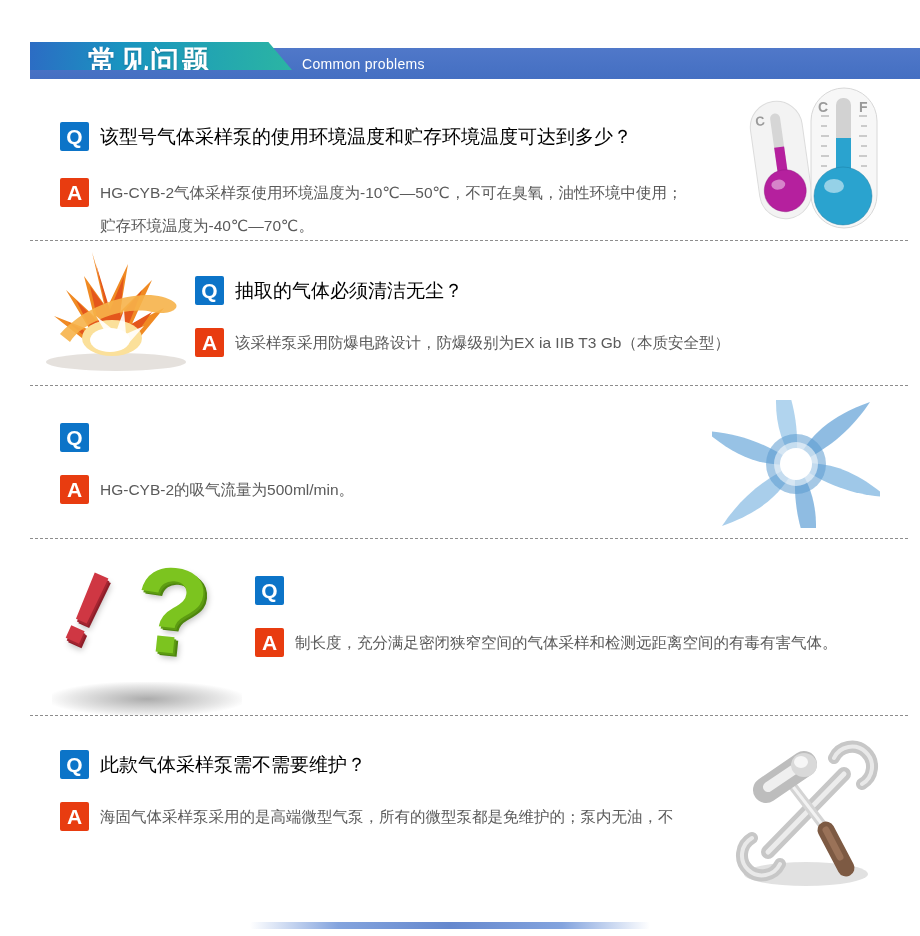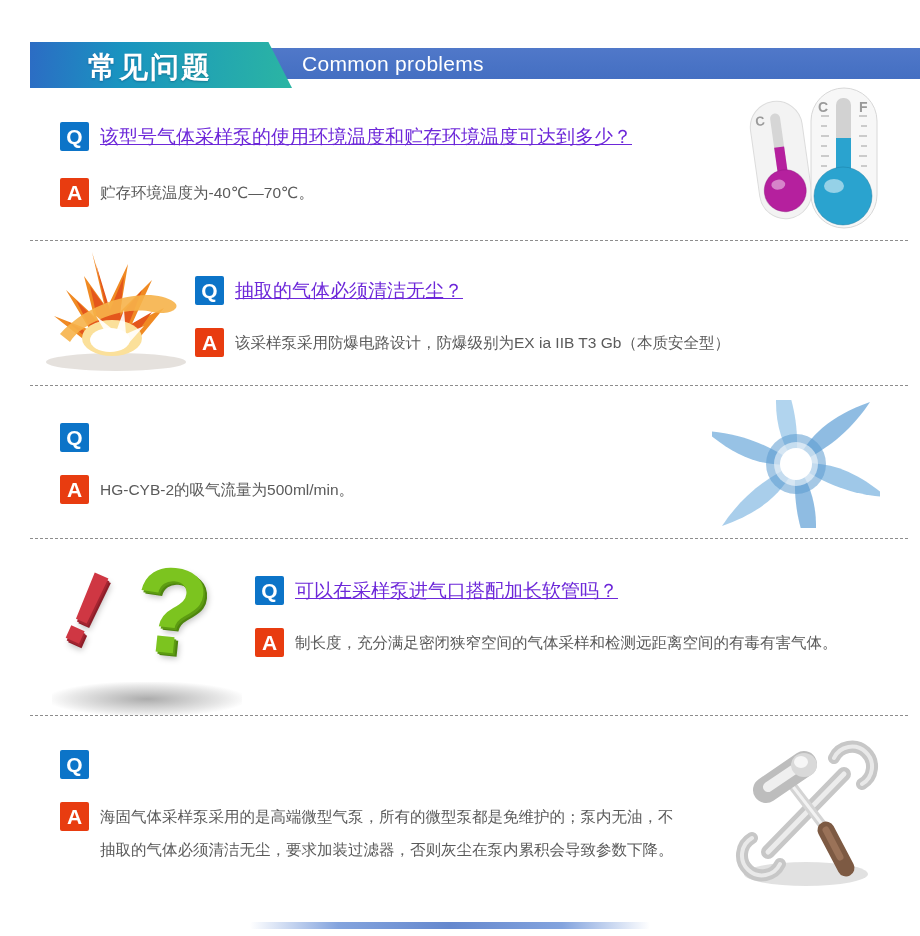--- a/index.html
+++ b/index.html
@@ -3,36 +3,36 @@
 <meta charset="utf-8">
 <style>
   html,body{margin:0;padding:0;background:#ffffff;}
   #page{position:relative;width:920px;height:936px;background:#ffffff;overflow:hidden;
         font-family:"Liberation Sans","DejaVu Sans",sans-serif;}
 
   
   .header-bar{position:absolute;left:30px;top:48px;width:890px;height:31px;
               background:linear-gradient(180deg,#5078c9 0%,#446fc2 100%);
               display:flex;align-items:center;}
-  .header-en{margin-left:272px;color:#ffffff;font-size:21px;letter-spacing:.3px;}
-  .header-ribbon{position:absolute;left:30px;top:42px;width:262px;height:46px;
+  .header-en{margin-left:272px;color:#ffffff;font-size:14px;letter-spacing:.3px;}
+  .header-ribbon{position:absolute;left:30px;top:42px;width:262px;height:28px;
               background:linear-gradient(95deg,#2c6cc4 0%,#1994c0 35%,#2bb5a3 100%);
               clip-path:polygon(0 0,91% 0,100% 100%,0 100%);
-              display:flex;align-items:flex-end;}
+              display:flex;align-items:flex-start;}
   .header-cn{margin-left:58px;color:#ffffff;font-size:29px;font-weight:bold;
               letter-spacing:2px;text-shadow:0 1px 2px rgba(0,40,90,.35);}
 
   
   .badge{width:29px;height:29px;border-radius:2px;flex:0 0 29px;
          display:flex;align-items:center;justify-content:center;
          color:#fff;font-weight:bold;font-size:21px;line-height:1;}
   .badge.q{background:#0c74c8;}
   .badge.a{background:#e83c10;}
   .qrow{position:absolute;display:flex;align-items:center;gap:11px;}
-  .qtext{color:#6d28d9;font-size:19px;white-space:nowrap;text-decoration:underline;}
+  .qtext{color:#000000;font-size:19px;white-space:nowrap;}
   .arow{position:absolute;display:flex;align-items:flex-start;gap:11px;}
   .atext{color:#5a5a5a;font-size:15.5px;line-height:33px;margin-top:-2px;}
   .atext div{white-space:nowrap;}
 
   .sep{position:absolute;left:30px;width:878px;height:0;
        border-top:1.6px dashed #8d8d8d;}
 
   .icon-box{position:absolute;}
 
   
@@ -60,20 +60,21 @@
     <span class="header-cn">常见问题</span>
   </div>
 
   <div class="qrow" style="left:60px;top:122px;">
     <span class="badge q">Q</span>
     <span class="qtext">该型号气体采样泵的使用环境温度和贮存环境温度可达到多少？</span>
   </div>
   <div class="arow" style="left:60px;top:178px;">
     <span class="badge a">A</span>
     <div class="atext">
+      <div>HG-CYB-2气体采样泵使用环境温度为-10℃—50℃，不可在臭氧，油性环境中使用；</div>
       <div>贮存环境温度为-40℃—70℃。</div>
     </div>
   </div>
 
   <div class="icon-box" style="left:733px;top:86px;width:175px;height:148px;">
     <svg width="175" height="148" viewBox="0 0 175 148">
 
       <g transform="rotate(-8 55 74)">
         <rect x="22" y="14" width="52" height="118" rx="26" fill="#f3f3f3" stroke="#dcdcdc"></rect>
         <rect x="43" y="26" width="10" height="68" rx="5" fill="#d6d6d6"></rect>
@@ -179,39 +180,38 @@
   <div class="sep" style="top:538px;"></div>
 
   <div class="icon-box" style="left:42px;top:550px;width:210px;height:168px;">
     <div class="bang-shadow"></div>
     <div class="bang excl">!</div>
     <div class="bang ques">?</div>
   </div>
 
   <div class="qrow" style="left:255px;top:576px;">
     <span class="badge q">Q</span>
-    <span class="qtext">可以在采样泵进气口搭配加长软管吗？</span>
   </div>
   <div class="arow" style="left:255px;top:628px;">
     <span class="badge a">A</span>
     <div class="atext">
       <div>制长度，充分满足密闭狭窄空间的气体采样和检测远距离空间的有毒有害气体。</div>
     </div>
   </div>
 
   <div class="sep" style="top:715px;"></div>
 
   <div class="qrow" style="left:60px;top:750px;">
     <span class="badge q">Q</span>
+    <span class="qtext">此款气体采样泵需不需要维护？</span>
   </div>
   <div class="arow" style="left:60px;top:802px;">
     <span class="badge a">A</span>
     <div class="atext">
       <div>海固气体采样泵采用的是高端微型气泵，所有的微型泵都是免维护的；泵内无油，不</div>
-      <div>抽取的气体必须清洁无尘，要求加装过滤器，否则灰尘在泵内累积会导致参数下降。</div>
     </div>
   </div>
 
   <div class="icon-box" style="left:722px;top:740px;width:162px;height:152px;">
     <svg width="162" height="152" viewBox="0 0 162 152">
       <ellipse cx="84" cy="134" rx="62" ry="12" fill="#d9d9d9" opacity=".8"></ellipse>
 
       <g>
         <line x1="122" y1="34" x2="46" y2="112" stroke="#c7c7c7" stroke-width="14" stroke-linecap="round"></line>
         <line x1="122" y1="34" x2="46" y2="112" stroke="#ececec" stroke-width="5" stroke-linecap="round"></line>

